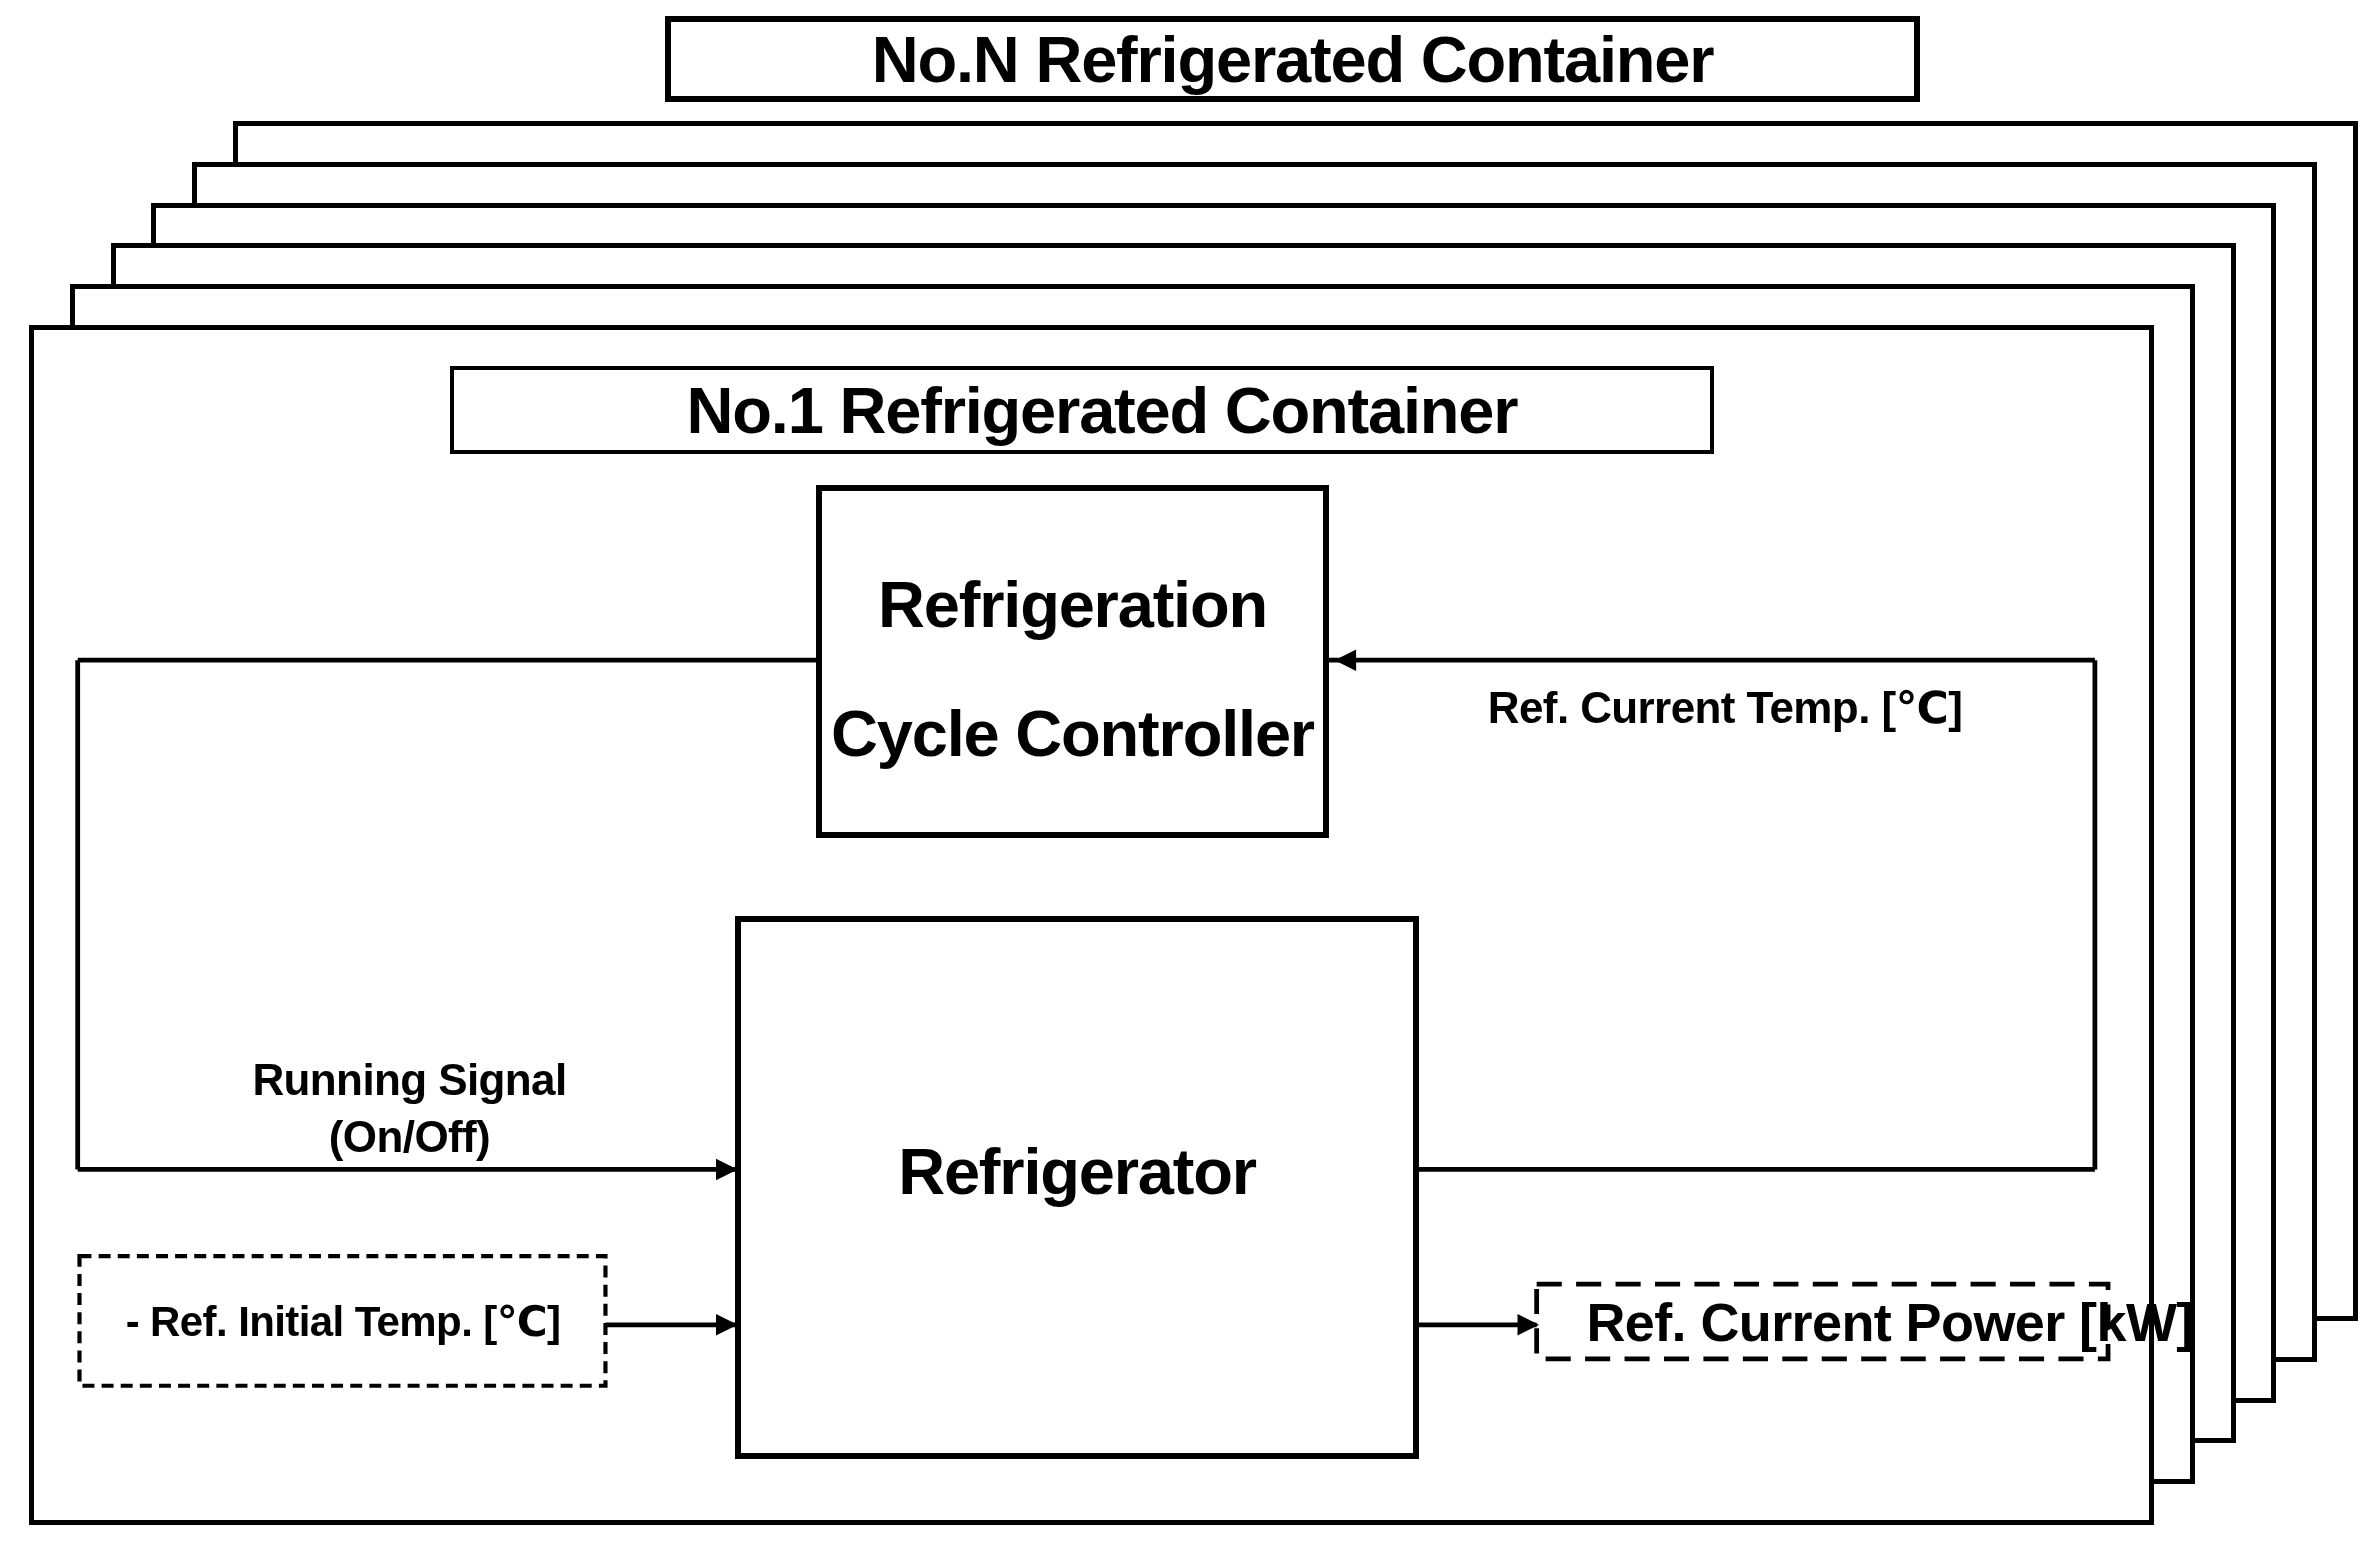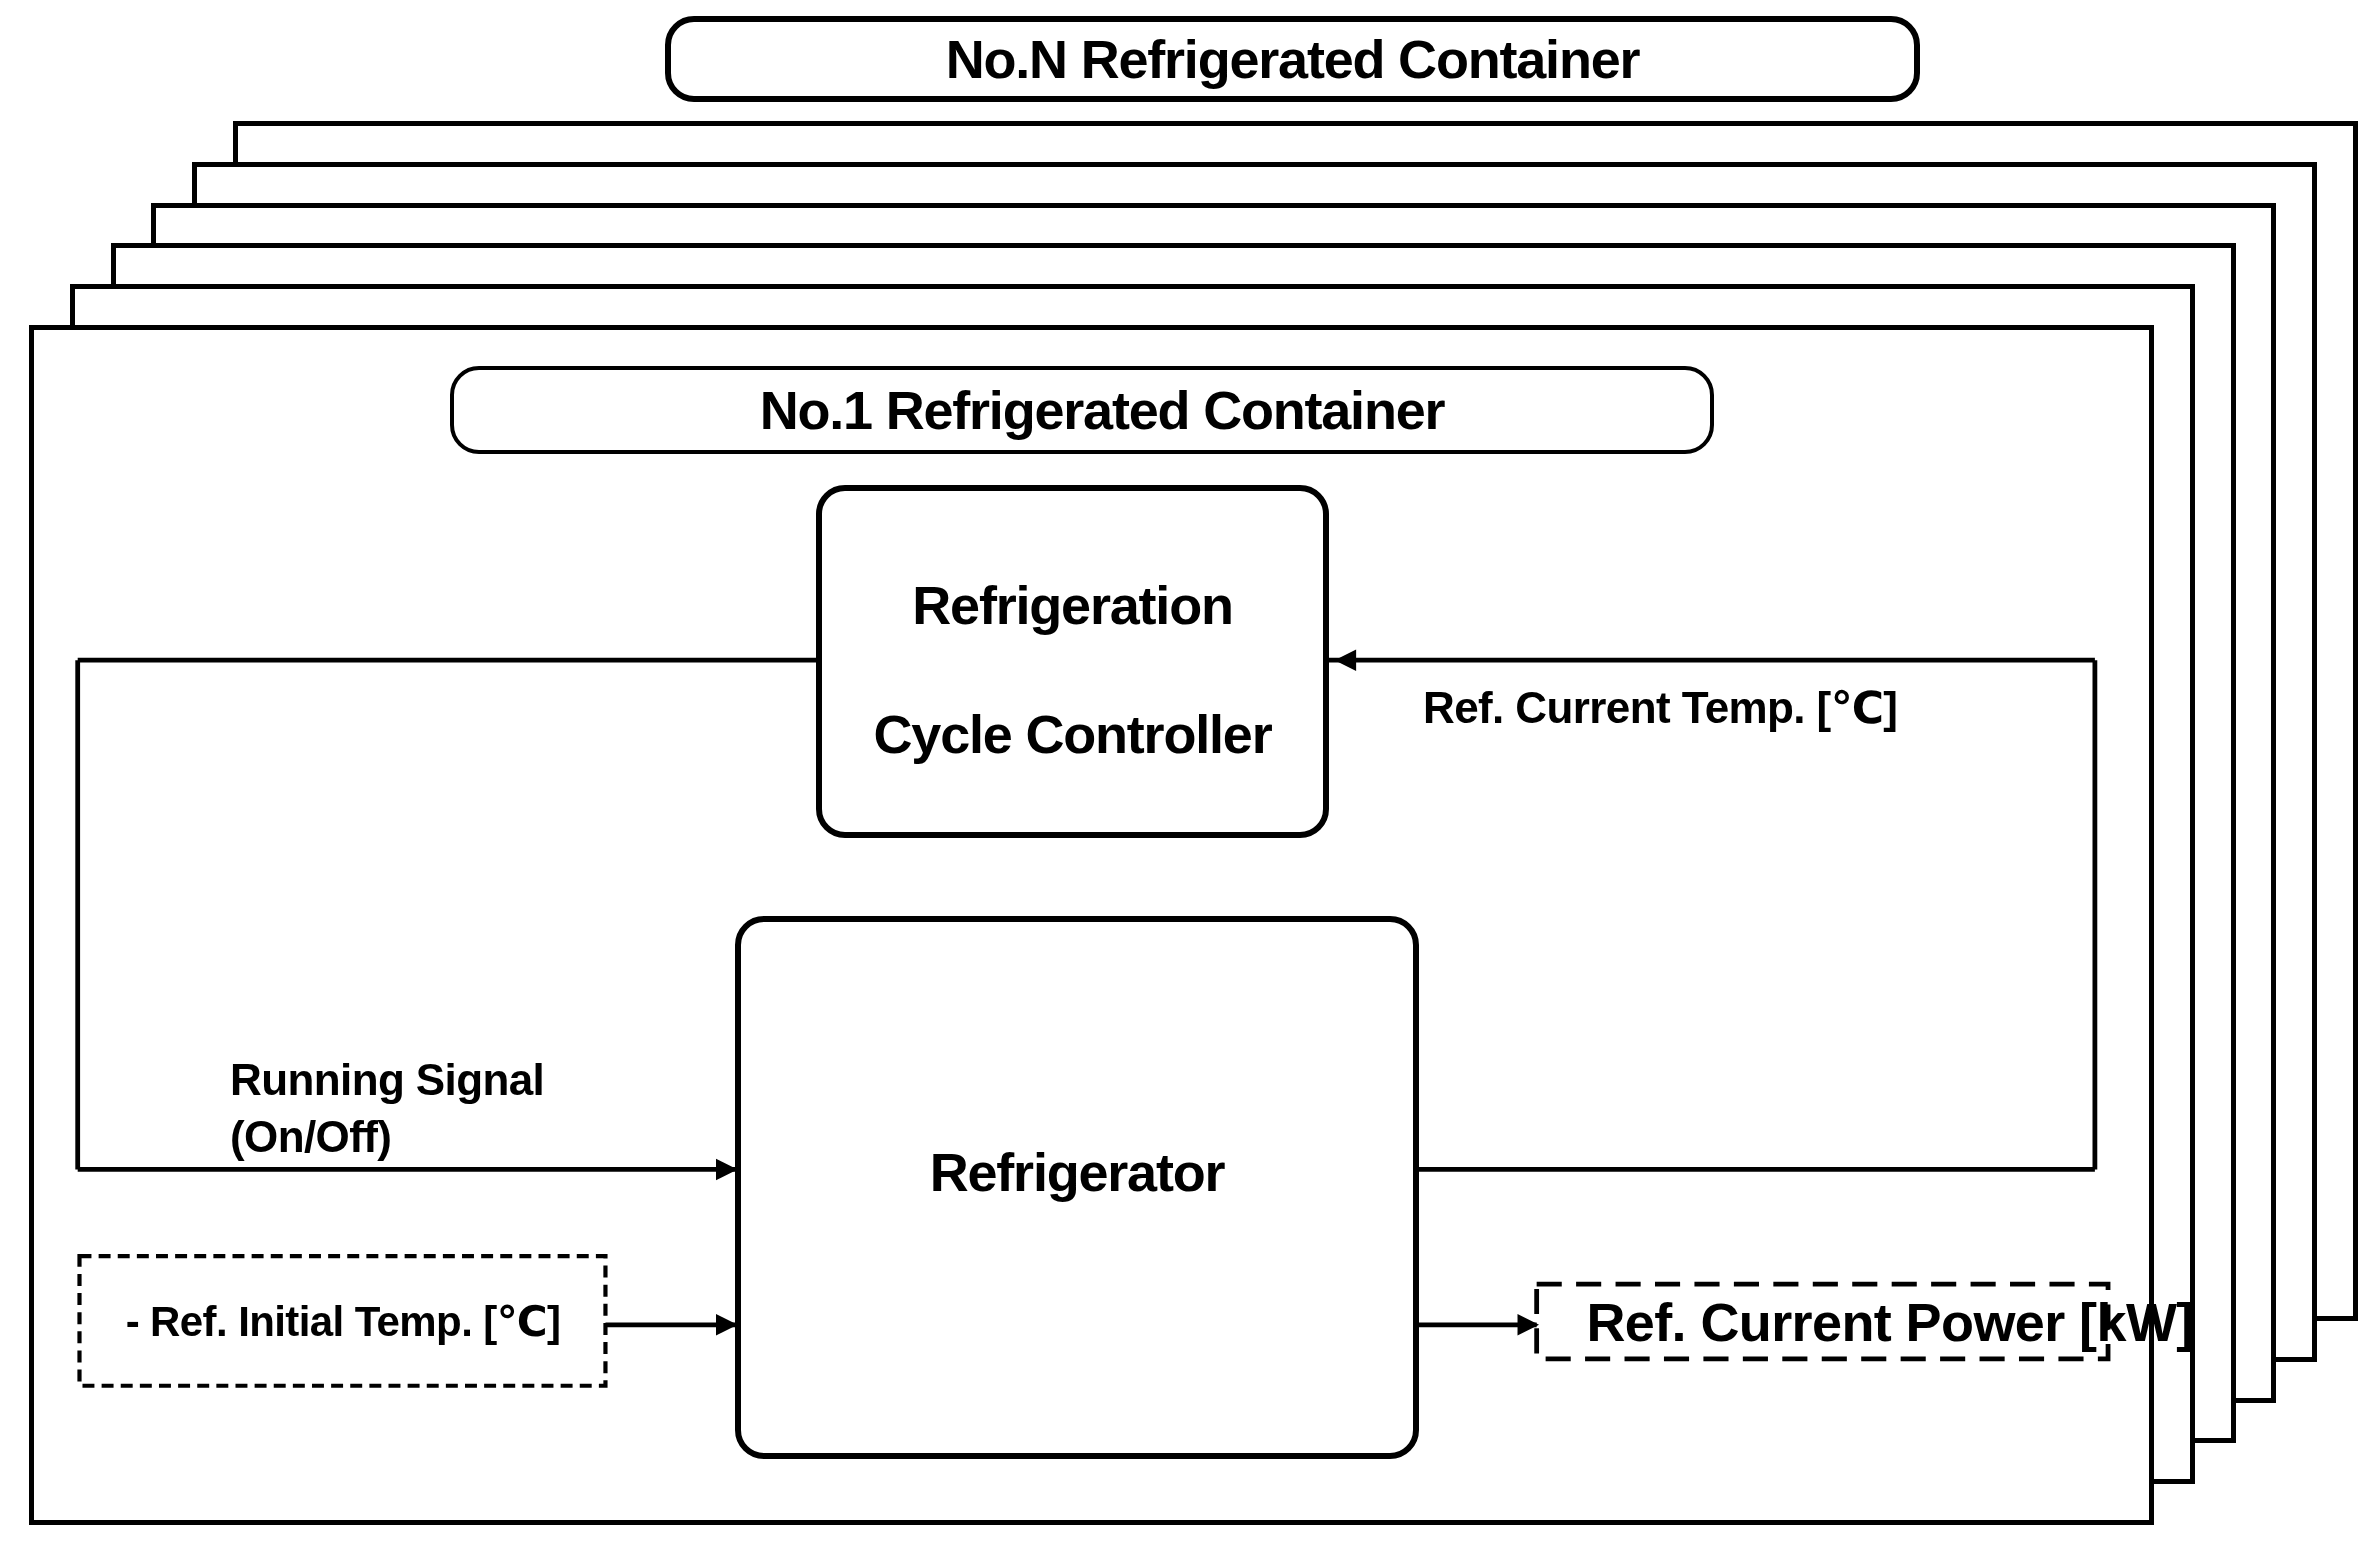--- a/index.html
+++ b/index.html
@@ -44,21 +44,21 @@
 
   .titlebox {
     position: absolute;
     background: #ffffff;
     box-sizing: border-box;
     display: flex;
     align-items: center;
     justify-content: center;
     white-space: nowrap;
   }
-  .big-text { font-size: 54px; letter-spacing: -1.2px; border-radius: 29px; }
+  .big-text { font-size: 65px; letter-spacing: -1.2px; }
   .small-text { font-size: 44px; letter-spacing: -0.6px; }
 
   #stack-title {
     left: 665px; top: 16px;
     width: 1255px; height: 86px;
     border: 6px solid #000000;
   }
   #container-title {
     left: 450px; top: 366px;
     width: 1264px; height: 88px;
@@ -95,20 +95,21 @@
   #refrigerator-label {
     position: absolute;
     left: 0; top: 214px;
     width: 100%; height: 72px; line-height: 72px;
     text-align: center;
     white-space: nowrap;
   }
 
   .float-label {
     position: absolute;
+    text-align: center;
     white-space: nowrap;
   }
   #feedback-temp-label {
     left: 1423px; top: 677px;
     width: 604px; height: 62px;
     line-height: 62px;
   }
   #running-signal-label {
     left: 230px; top: 1051px;
     width: 359px;

